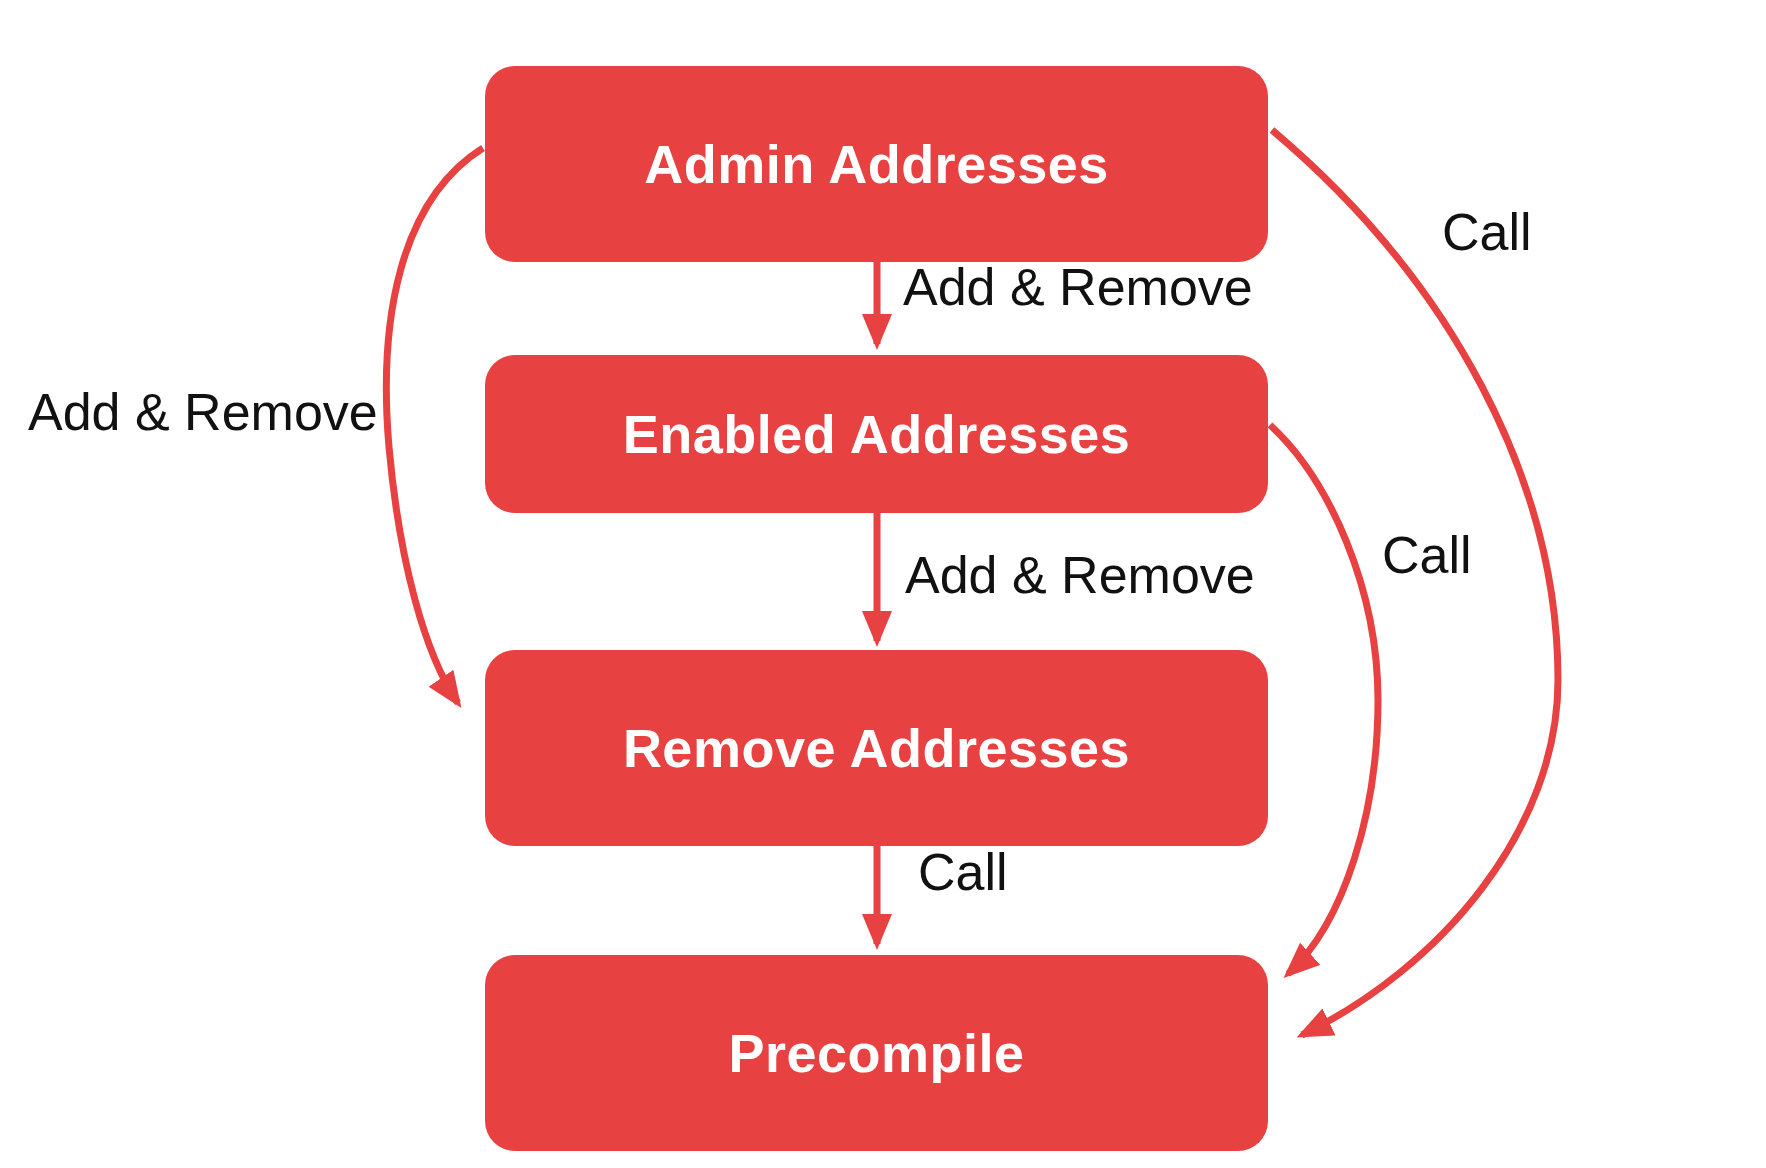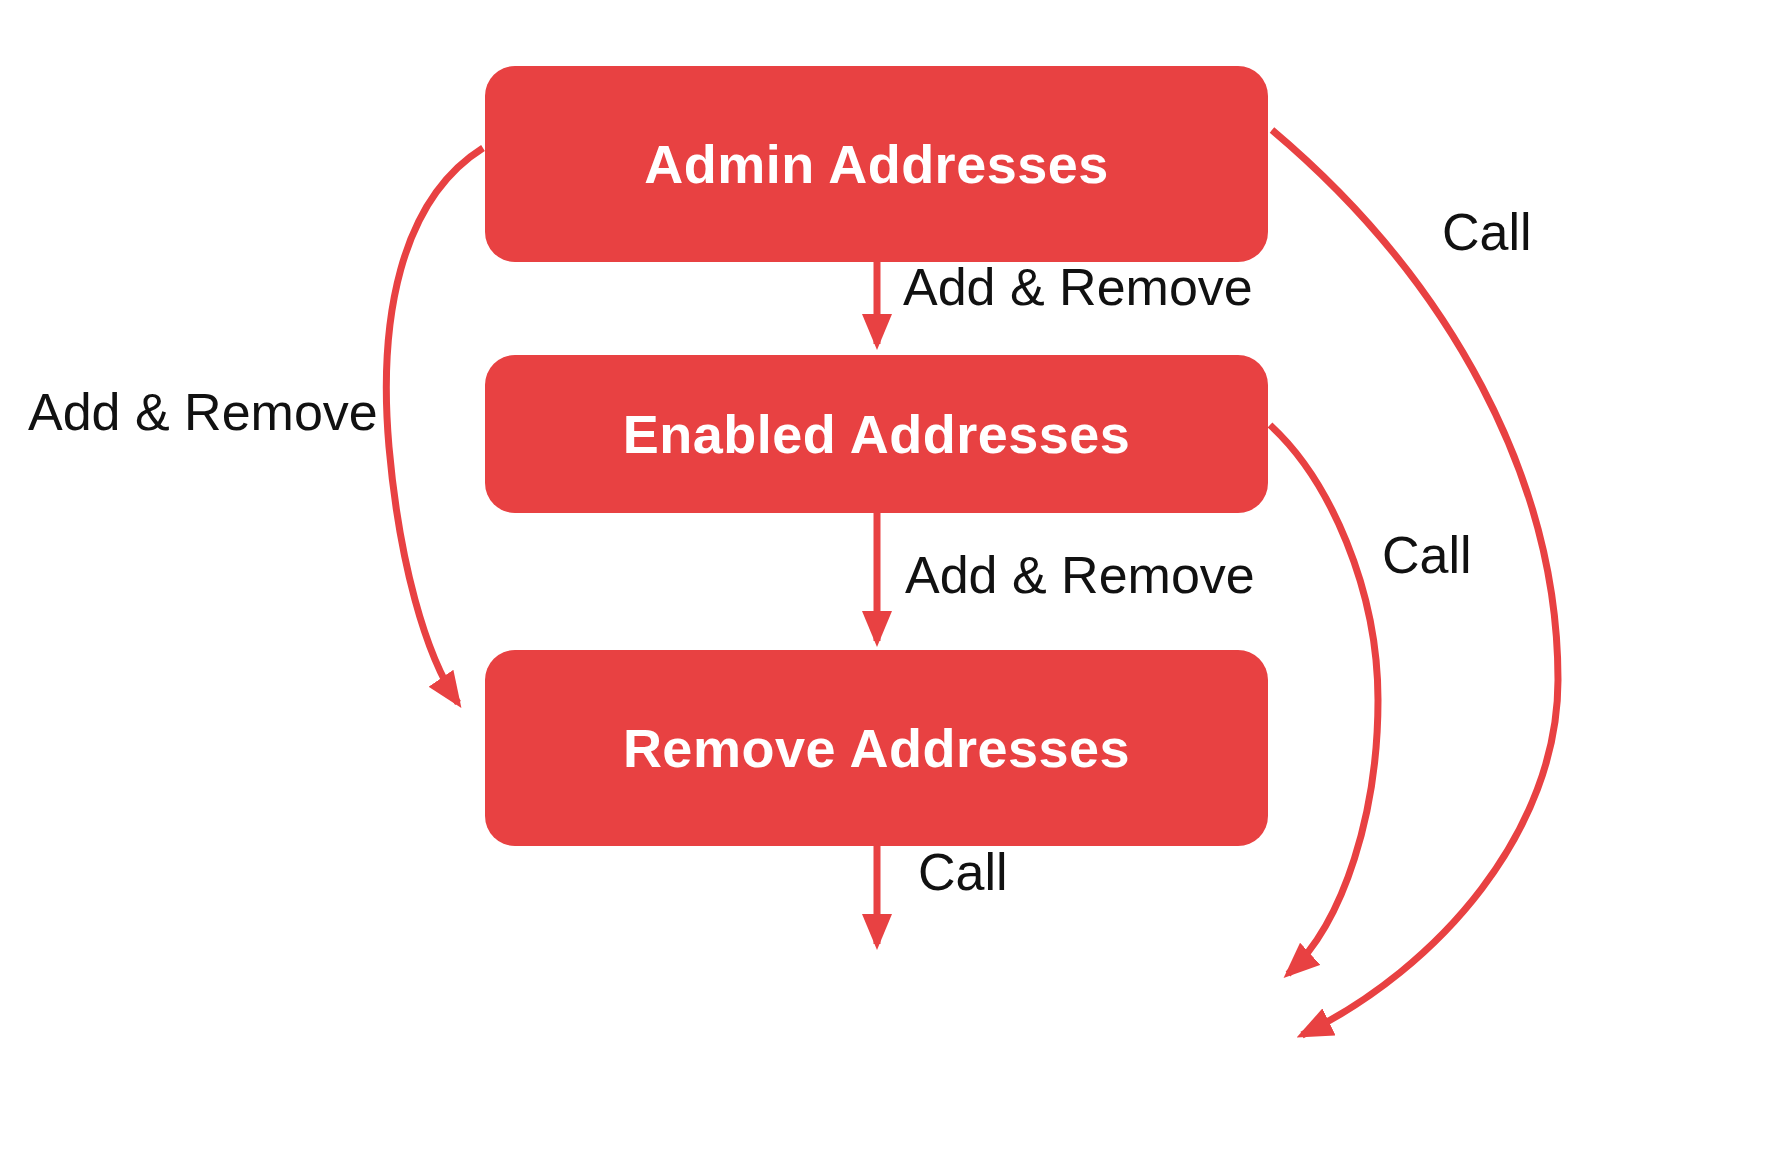--- a/index.html
+++ b/index.html
@@ -86,20 +86,23 @@
   </div>
 
   <div class="node node-manager">
     <span>Enabled Addresses</span>
   </div>
 
   <div class="node node-enabled">
     <span>Remove Addresses</span>
   </div>
 
+  <div class="node node-precompile">
+    <span>Precompile</span>
+  </div>
 
   <div class="edge-label lbl-admin-manager">Add &amp; Remove</div>
 
   <div class="edge-label lbl-manager-enabled">Add &amp; Remove</div>
 
   <div class="edge-label lbl-enabled-precompile">Call</div>
 
   <div class="edge-label lbl-admin-enabled">Add &amp; Remove</div>
 
   <div class="edge-label lbl-admin-precompile">Call</div>

